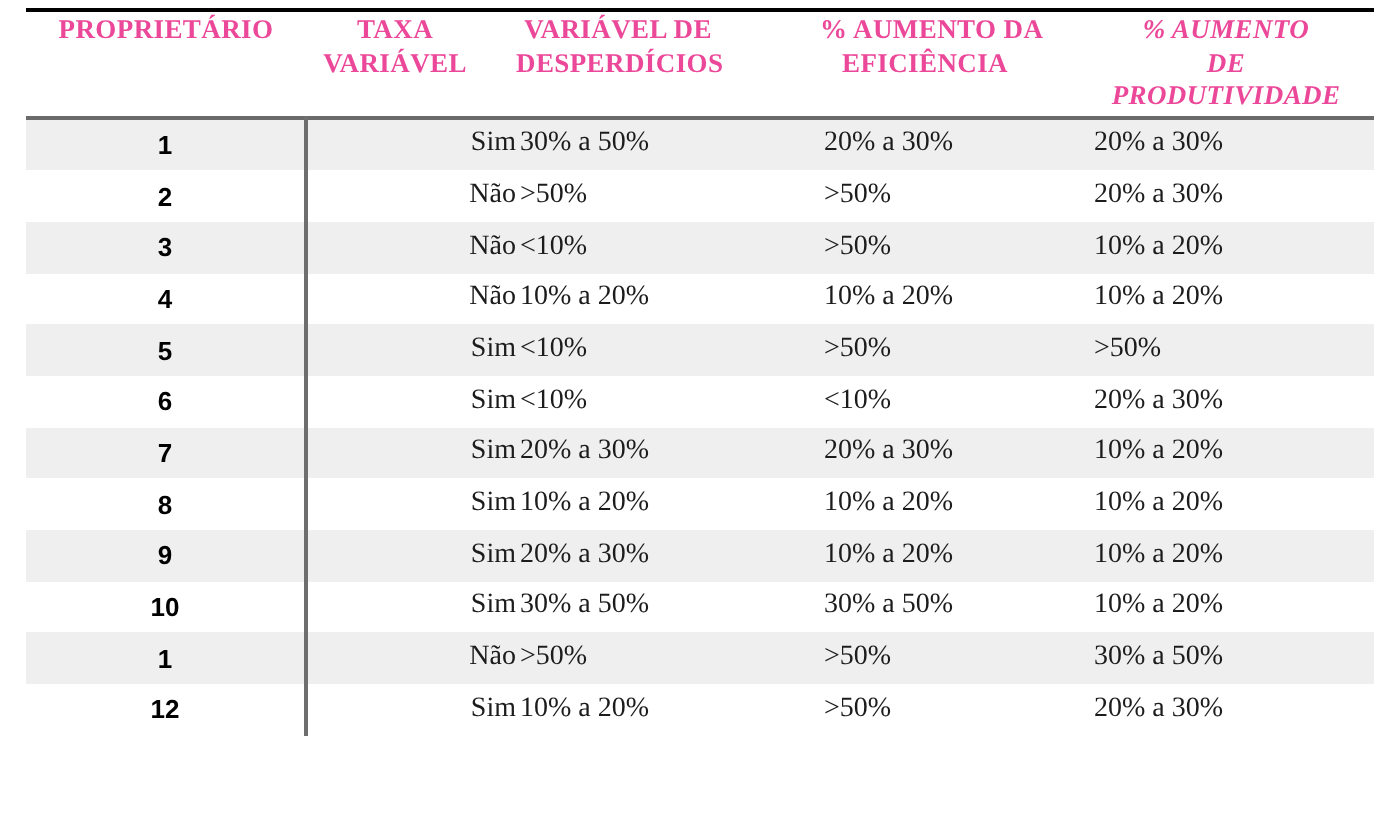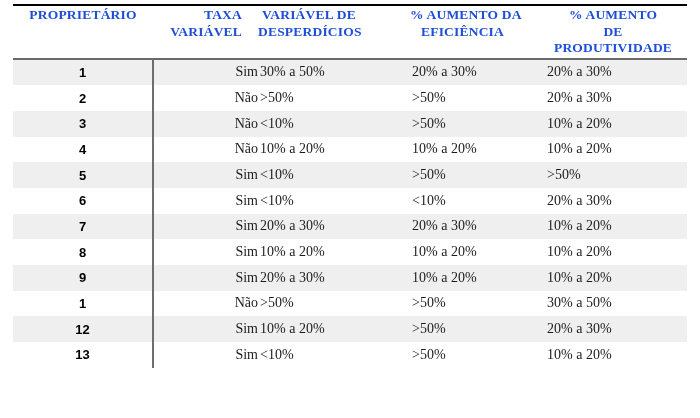--- a/index.html
+++ b/index.html
@@ -25,31 +25,31 @@
   col.c2 { width: 105px; }
   col.c3 { width: 152px; }
   col.c4 { width: 135px; }
   col.c5 { width: 142px; }
 
   thead tr { border-bottom: 2px solid #6a6a6a; }
   thead th {
     font-weight: bold;
     font-size: 13.5px;
     line-height: 16.5px;
-    color: #1d4ed8;
+    color: #ec4899;
     text-align: center;
     vertical-align: top;
     padding: 1px 0 1px 0;
     white-space: pre;
     letter-spacing: 0.2px;
   }
-  thead th.h2 { padding-right: 16px; text-align: right; }
+  thead th.h2 { padding-right: 16px; }
   thead th.h3 { padding-right: 50px; }
   thead th.h4 { padding-right: 30px; margin-top: 13px; }
-  thead th.h5 { padding-right: 6px; }
+  thead th.h5 { padding-right: 6px; font-style: italic; }
 
   tbody td {
     height: 25.68px;
     font-size: 14px;
     color: #1c1c1c;
     vertical-align: middle;
     padding: 0;
     overflow: hidden;
   }
   tbody tr:nth-child(odd) { background: #efefef; }
@@ -151,35 +151,35 @@
           <td class="c5">10% a 20%</td>
         </tr>
         <tr>
           <td class="c1">9</td>
           <td class="c2">Sim</td>
           <td class="c3">20% a 30%</td>
           <td class="c4">10% a 20%</td>
           <td class="c5">10% a 20%</td>
         </tr>
         <tr>
+          <td class="c1">10</td>
+          <td class="c2">Sim</td>
+          <td class="c3">30% a 50%</td>
+          <td class="c4">30% a 50%</td>
+          <td class="c5">10% a 20%</td>
+        </tr>
+        <tr>
           <td class="c1">1</td>
           <td class="c2">Não</td>
           <td class="c3">&gt;50%</td>
           <td class="c4">&gt;50%</td>
           <td class="c5">30% a 50%</td>
         </tr>
         <tr>
           <td class="c1">12</td>
           <td class="c2">Sim</td>
           <td class="c3">10% a 20%</td>
           <td class="c4">&gt;50%</td>
           <td class="c5">20% a 30%</td>
         </tr>
-        <tr>
-          <td class="c1">13</td>
-          <td class="c2">Sim</td>
-          <td class="c3">&lt;10%</td>
-          <td class="c4">&gt;50%</td>
-          <td class="c5">10% a 20%</td>
-        </tr>
       </tbody>
   </table>
 </div>
 
 </body></html>

